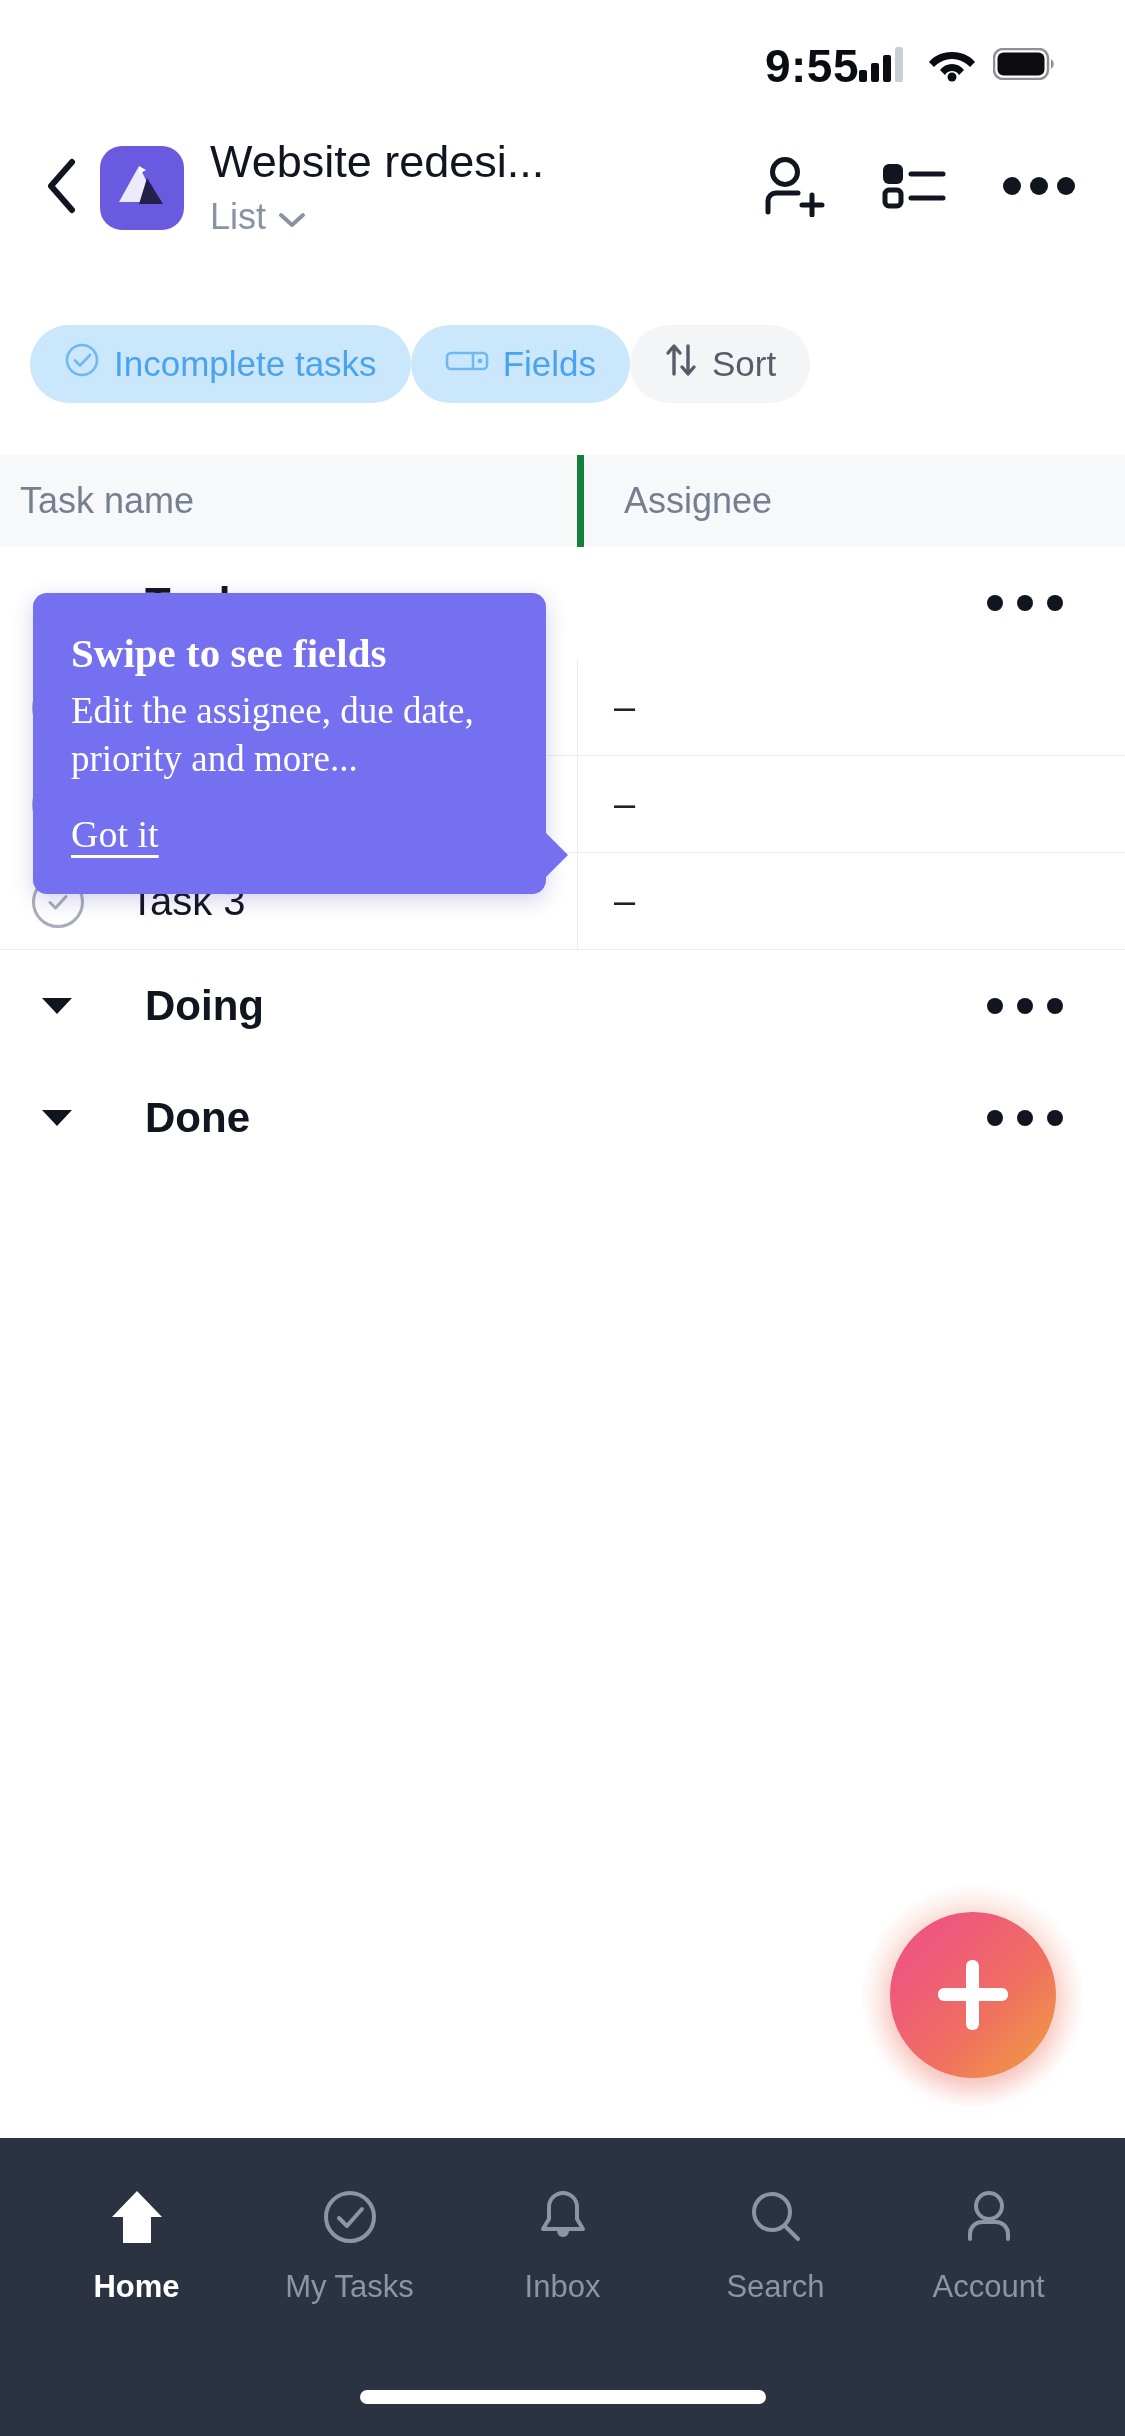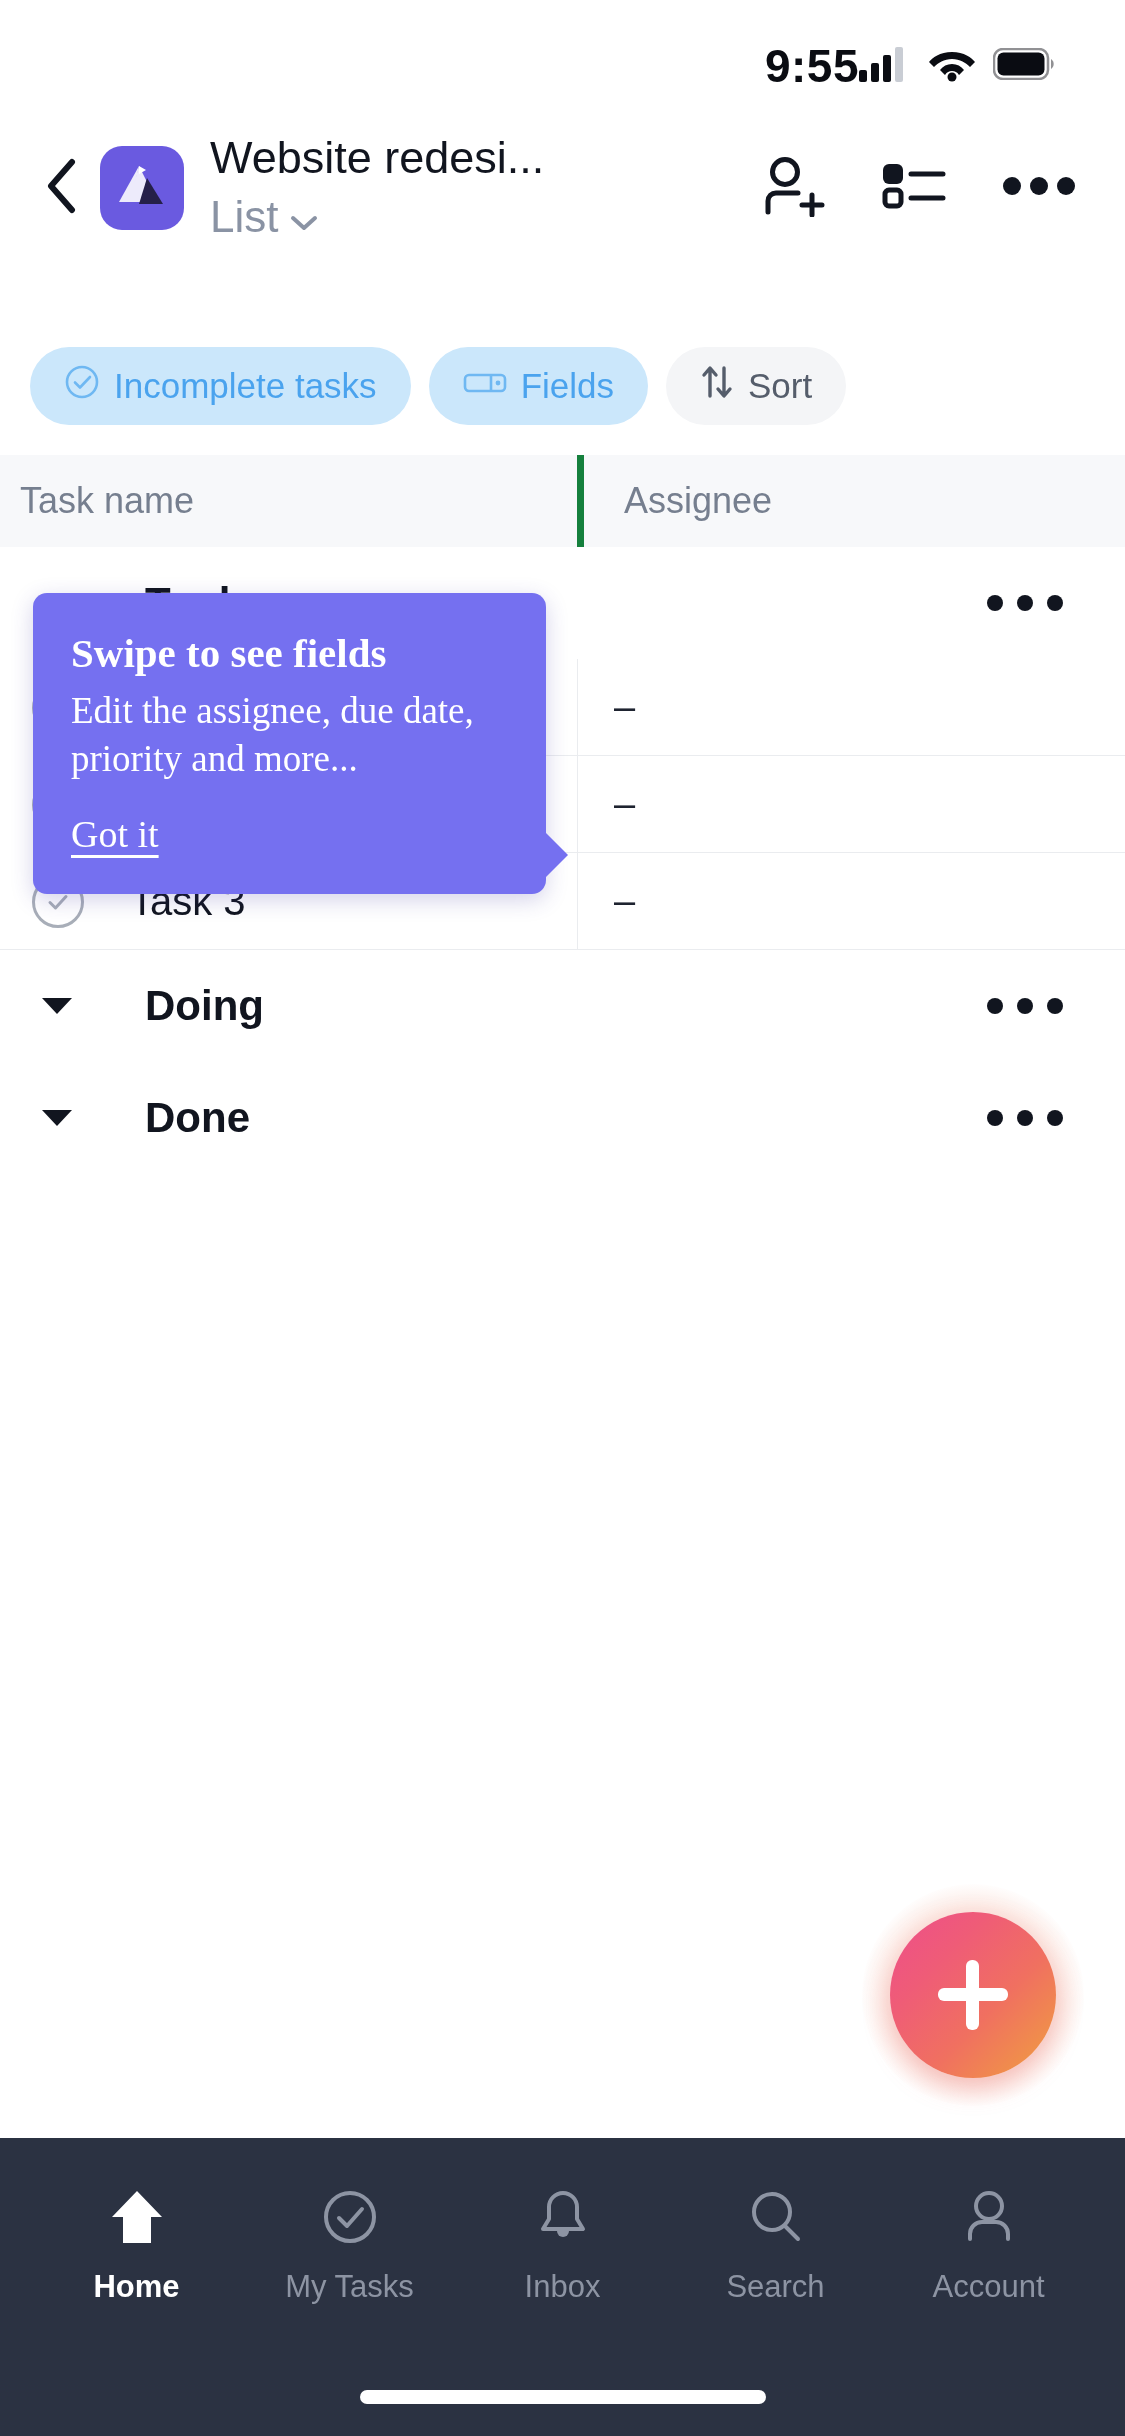--- a/index.html
+++ b/index.html
@@ -37,29 +37,29 @@
     display:flex; align-items:center; justify-content:center;
     flex:0 0 auto; margin-left:8px;
   }
   .title-block { margin-left:26px; flex:1 1 auto; min-width:0; }
   .proj-title {
     font-size:45px; font-weight:400; color:#11151f; line-height:1.06;
     white-space:nowrap; overflow:hidden;
   }
   .proj-sub {
     display:flex; gap:12px;
-    font-size:44px; color:#8a93a4; margin-top:10px;
+    font-size:36px; color:#8a93a4; margin-top:10px;
   }
   .hdr-actions { display:flex; align-items:center; gap:56px; flex:0 0 auto; }
   .hdr-btn { display:flex; align-items:center; justify-content:center; }
 
   
   .chips {
     position:absolute; top:325px; left:0; width:1125px; height:100px;
-    display:flex; align-items:flex-end; gap:18px; padding-left:30px;
+    display:flex; align-items:flex-start; padding-left:30px;
   }
   .chip {
     height:78px; border-radius:39px;
     display:inline-flex; align-items:center; gap:14px;
     padding: 0 34px;
     font-size:35px;
     white-space:nowrap;
   }
   .chip.active { background:#CBE7FB; color:#4AA3EE; }
   .chip.plain  { background:#F4F5F7; color:#555d6b; }

